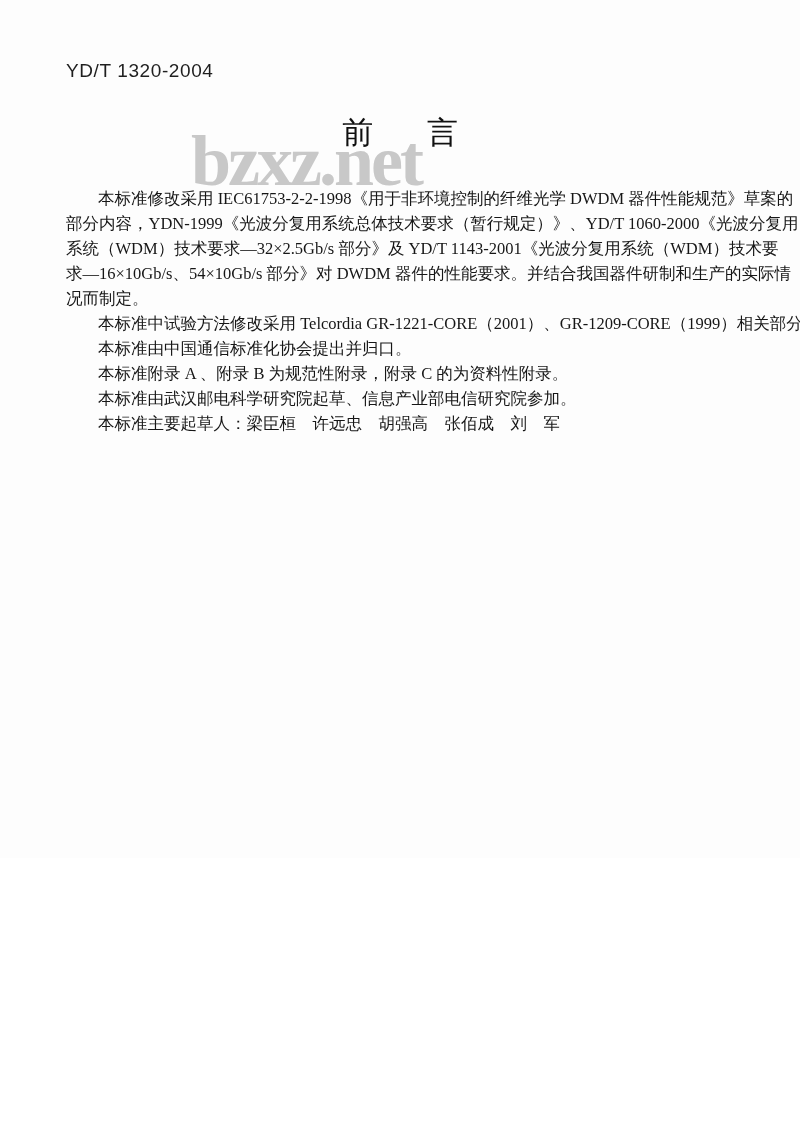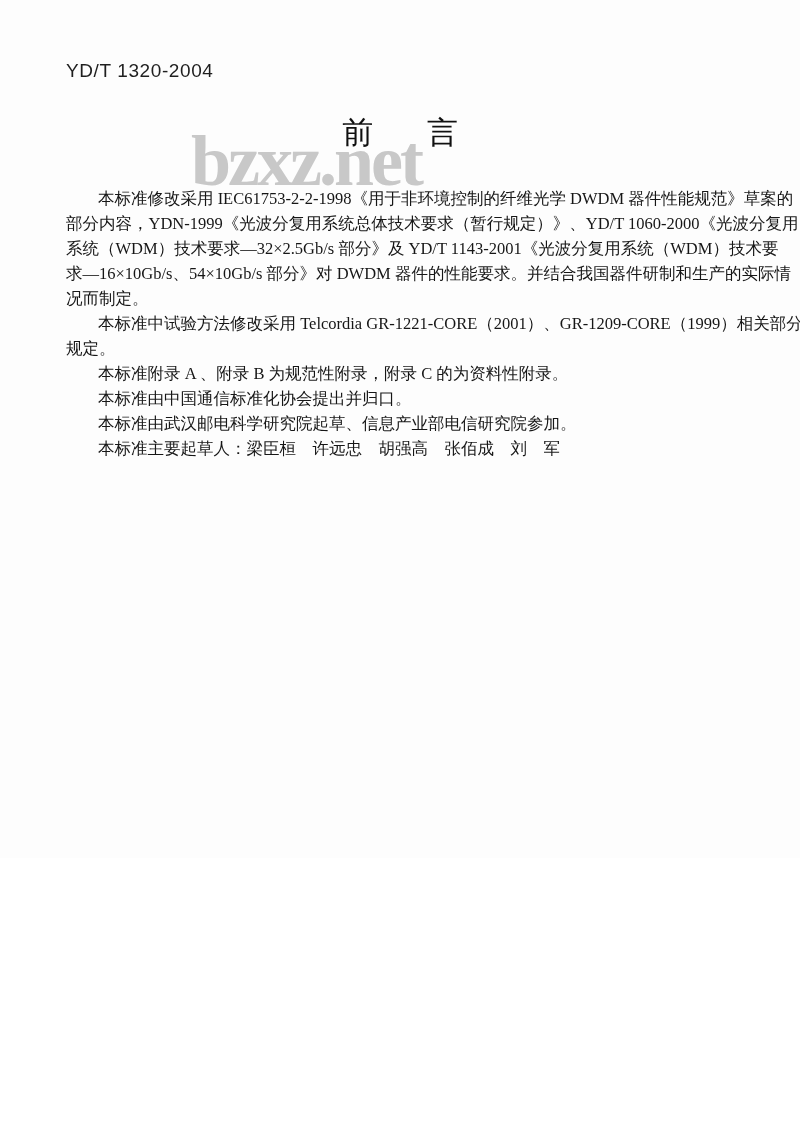--- a/index.html
+++ b/index.html
@@ -82,22 +82,21 @@
 
   <div class="page-title">前 言</div>
 
   <div class="body-text">
     <div class="line indent">本标准修改采用 IEC61753-2-2-1998《用于非环境控制的纤维光学 DWDM 器件性能规范》草案的</div>
     <div class="line">部分内容，YDN-1999《光波分复用系统总体技术要求（暂行规定）》、YD/T 1060-2000《光波分复用</div>
     <div class="line">系统（WDM）技术要求—32×2.5Gb/s 部分》及 YD/T 1143-2001《光波分复用系统（WDM）技术要</div>
     <div class="line">求—16×10Gb/s、54×10Gb/s 部分》对 DWDM 器件的性能要求。并结合我国器件研制和生产的实际情</div>
     <div class="line">况而制定。</div>
     <div class="line indent">本标准中试验方法修改采用 Telcordia GR-1221-CORE（2001）、GR-1209-CORE（1999）相关部分的</div>
-    <div class="line">规定。</div>
+    <div class="line indent">本标准由中国通信标准化协会提出并归口。</div>
     <div class="line indent">本标准附录 A 、附录 B 为规范性附录，附录 C 的为资料性附录。</div>
-    <div class="line indent">本标准由中国通信标准化协会提出并归口。</div>
     <div class="line indent">本标准由武汉邮电科学研究院起草、信息产业部电信研究院参加。</div>
     <div class="line indent">本标准主要起草人：梁臣桓　许远忠　胡强高　张佰成　刘　军</div>
   </div>
 
   <div class="page-number">II</div>
 
 </div>
 
 </body></html>

